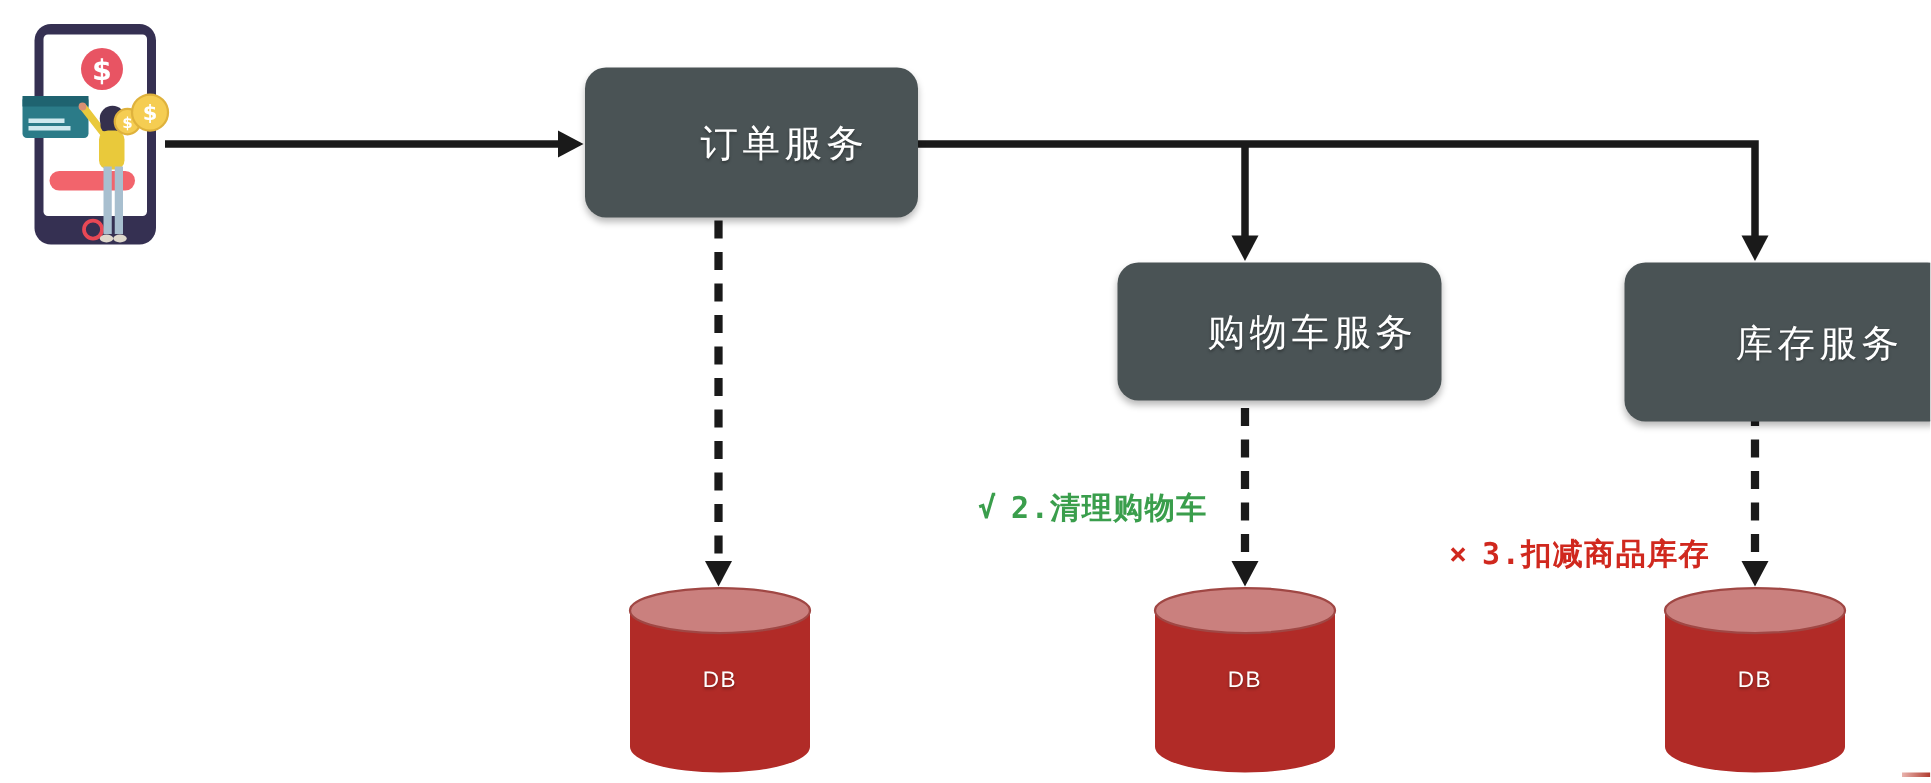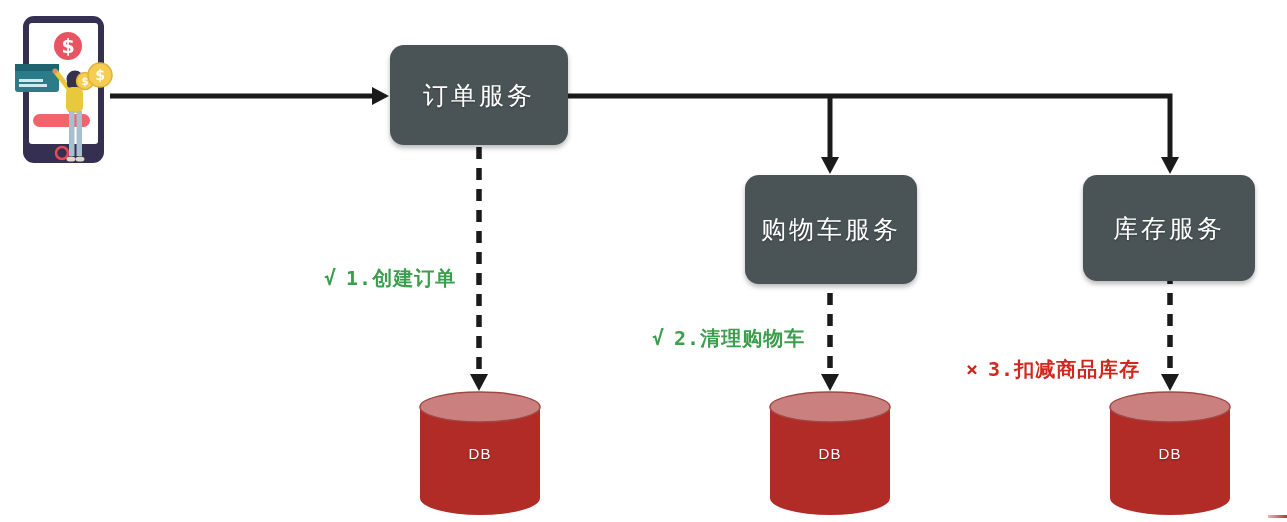--- a/index.html
+++ b/index.html
@@ -8,23 +8,24 @@
     overflow:hidden; font-family:"Liberation Sans","DejaVu Sans",sans-serif;
   }
   .connectors { position:absolute; left:0; top:0; }
 
   .service {
     position:absolute; background:#4a5355; border-radius:14px;
     display:flex; align-items:center; justify-content:center;
     color:#ffffff; font-size:25px; letter-spacing:3px;
     box-shadow:0 3px 5px rgba(0,0,0,0.28);
     text-shadow:0 1px 2px rgba(0,0,0,0.35);
+    padding-left:44px;
   }
   #svc-order     { left:390px;  top:45px;  width:178px; height:100px; }
-  #svc-cart      { left:745px;  top:175px; width:172px; height:109px; }
+  #svc-cart      { left:745px;  top:175px; width:172px; height:92px; }
   #svc-inventory { left:1083px; top:175px; width:172px; height:106px; }
 
   .step {
     position:absolute; white-space:nowrap; font-weight:bold;
     font-family:"DejaVu Sans Mono","DejaVu Sans",monospace;
     font-size:20px; letter-spacing:1px;
   }
   .step .step-icon { margin-right:9px; font-weight:bold; }
   .step.ok   { color:#3a9e4c; }
   .step.fail { color:#d0281e; }
@@ -115,23 +116,20 @@
   <div class="service" id="svc-order">
     <span>订单服务</span>
   </div>
   <div class="service" id="svc-cart">
     <span>购物车服务</span>
   </div>
   <div class="service" id="svc-inventory">
     <span>库存服务</span>
   </div>
 
-  <div class="step ok" id="step-1">
-    <span class="step-icon">√</span><span>1.创建订单</span>
-  </div>
   <div class="step ok" id="step-2">
     <span class="step-icon">√</span><span>2.清理购物车</span>
   </div>
   <div class="step fail" id="step-3">
     <span class="step-icon">×</span><span>3.扣减商品库存</span>
   </div>
 
   <div class="db" id="db-1">
     <svg width="124" height="127" viewBox="0 0 124 127">
       <path d="M2 17 L2 108 A60 17 0 0 0 122 108 L122 17 Z" fill="#b12b27"></path>

